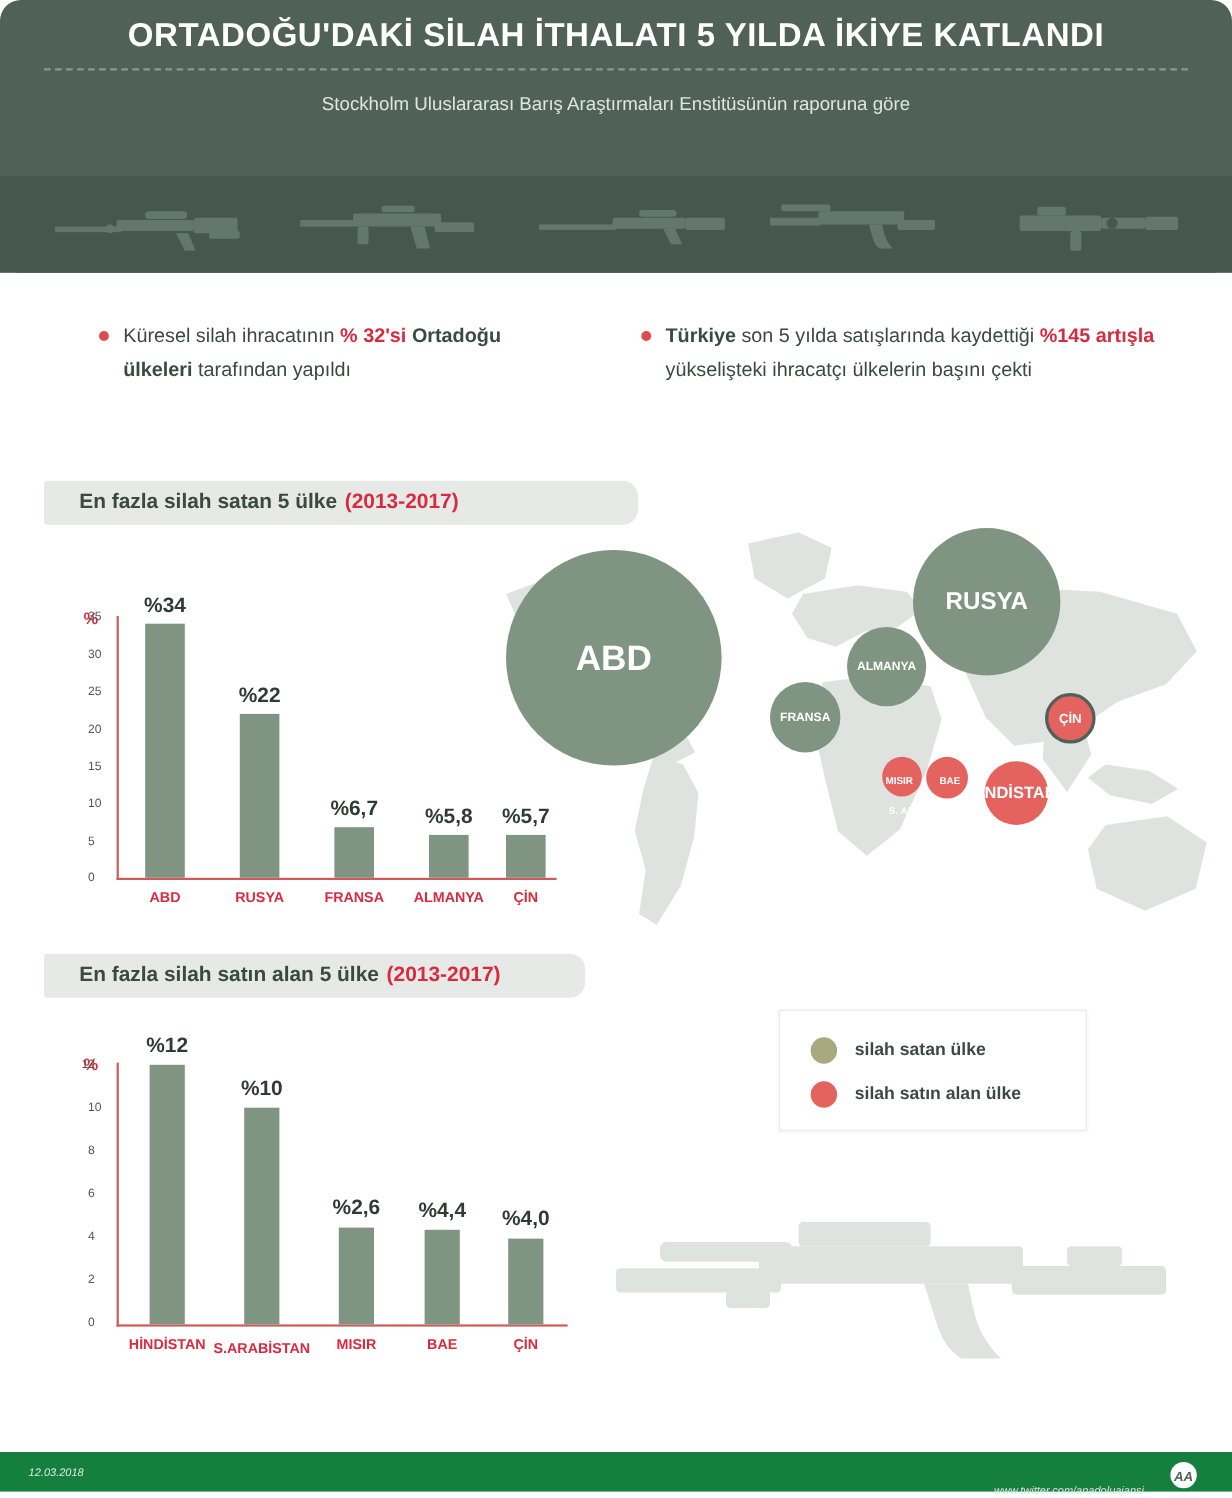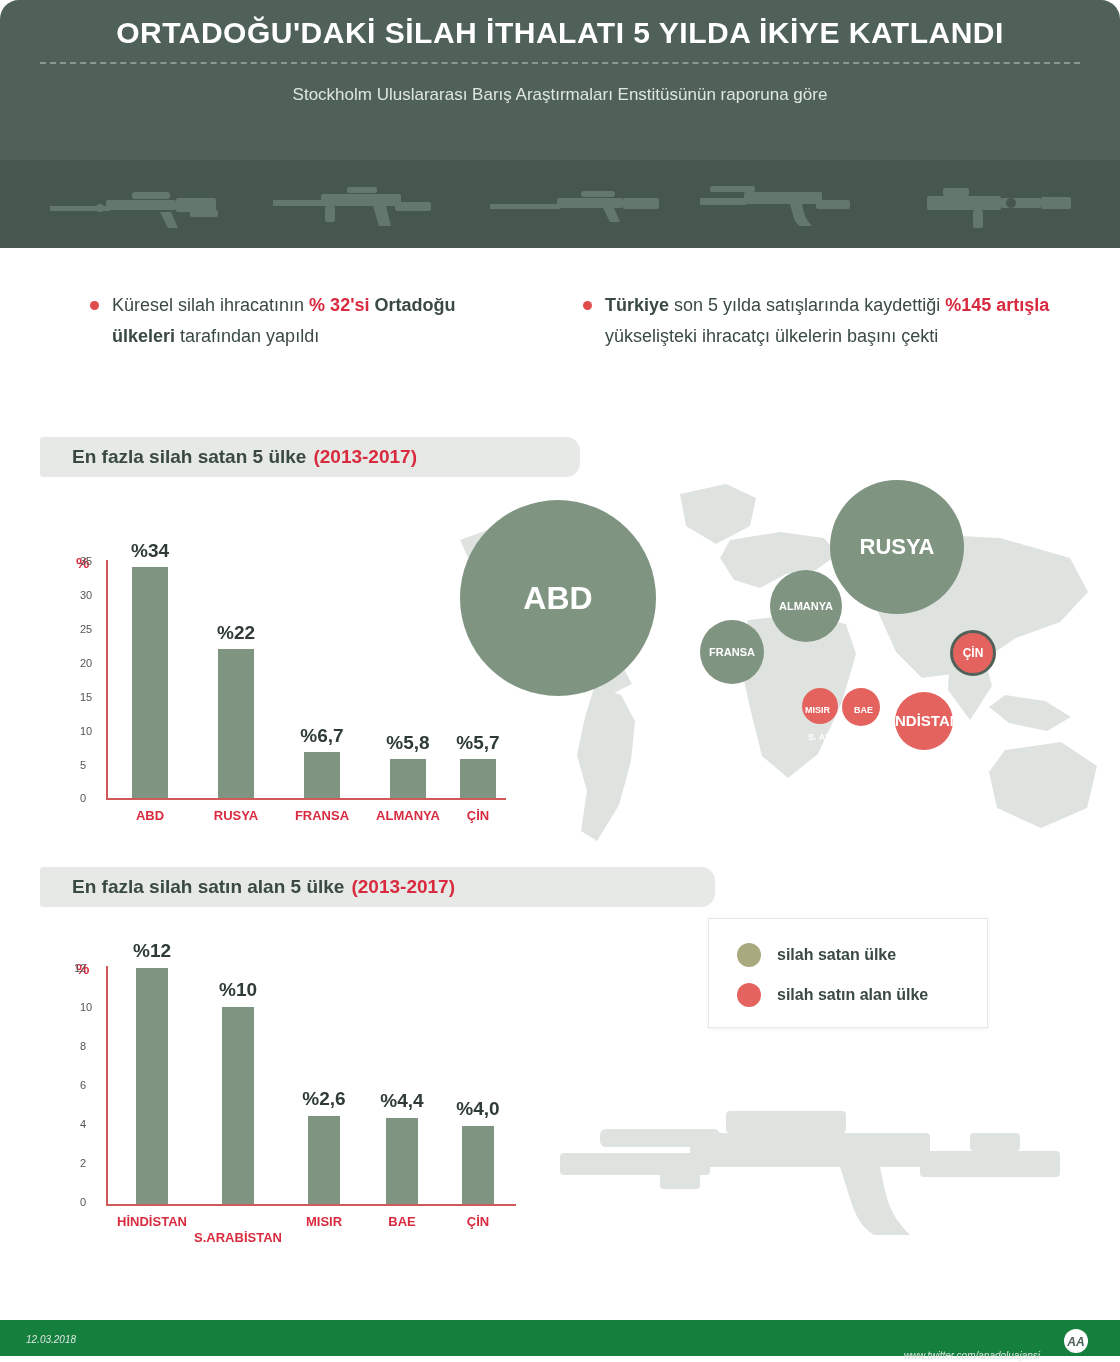--- a/index.html
+++ b/index.html
@@ -52,21 +52,21 @@
   .note2 { left: 605px; top: 20px; width: 460px; }
   
   .banner {
     position: absolute; height: 40px; background: #e6e9e6;
     border-radius: 3px 14px 14px 3px;
     display: flex; align-items: center; padding-left: 32px;
     font-size: 19px; font-weight: bold; color: #3a4a43;
   }
   .banner .years { color: #d92b3f; margin-left: 7px; }
   #banner1 { left: 40px; top: 437px; width: 540px; }
-  #banner2 { left: 40px; top: 867px; width: 675px; padding-left: 32px; }
+  #banner2 { left: 40px; top: 867px; width: 492px; padding-left: 32px; }
   
   .chart { position: absolute; }
   .axis-line { position: absolute; background: #d05a5a; }
   .chart-pct {
     position: absolute; color: #d92b3f; font-size: 15px; font-weight: bold;
   }
   .ytick {
     position: absolute; font-size: 11px; color: #555; text-align: left; width: 22px;
   }
   .bar { position: absolute; background: #7f9481; }
@@ -314,21 +314,21 @@
   <div class="bar" style="left:316px; top:168px; width:32px; height:86px;"></div>
   <div class="bar" style="left:392px; top:176px; width:32px; height:78px;"></div>
 
   <div class="bar-label" style="left:42px; top:-10px; width:80px;">%12</div>
   <div class="bar-label" style="left:128px; top:29px; width:80px;">%10</div>
   <div class="bar-label" style="left:214px; top:138px; width:80px;">%2,6</div>
   <div class="bar-label" style="left:292px; top:140px; width:80px;">%4,4</div>
   <div class="bar-label" style="left:368px; top:148px; width:80px;">%4,0</div>
 
   <div class="cat-label" style="left:28px; top:264px; width:108px;">HİNDİSTAN</div>
-  <div class="cat-label" style="left:114px; top:280px; width:108px;">S.ARABİSTAN</div>
+  <div class="cat-label" style="left:114px; top:268px; width:108px;">S.ARABİSTAN</div>
   <div class="cat-label" style="left:210px; top:264px; width:88px;">MISIR</div>
   <div class="cat-label" style="left:292px; top:264px; width:80px;">BAE</div>
   <div class="cat-label" style="left:368px; top:264px; width:80px;">ÇİN</div>
 </div>
 
 <div class="legend">
   <div class="legend-row" style="left:28px; top:24px;">
     <span class="legend-dot" style="background:#a9a97f;"></span>
     <span class="legend-label">silah satan ülke</span>
   </div>

